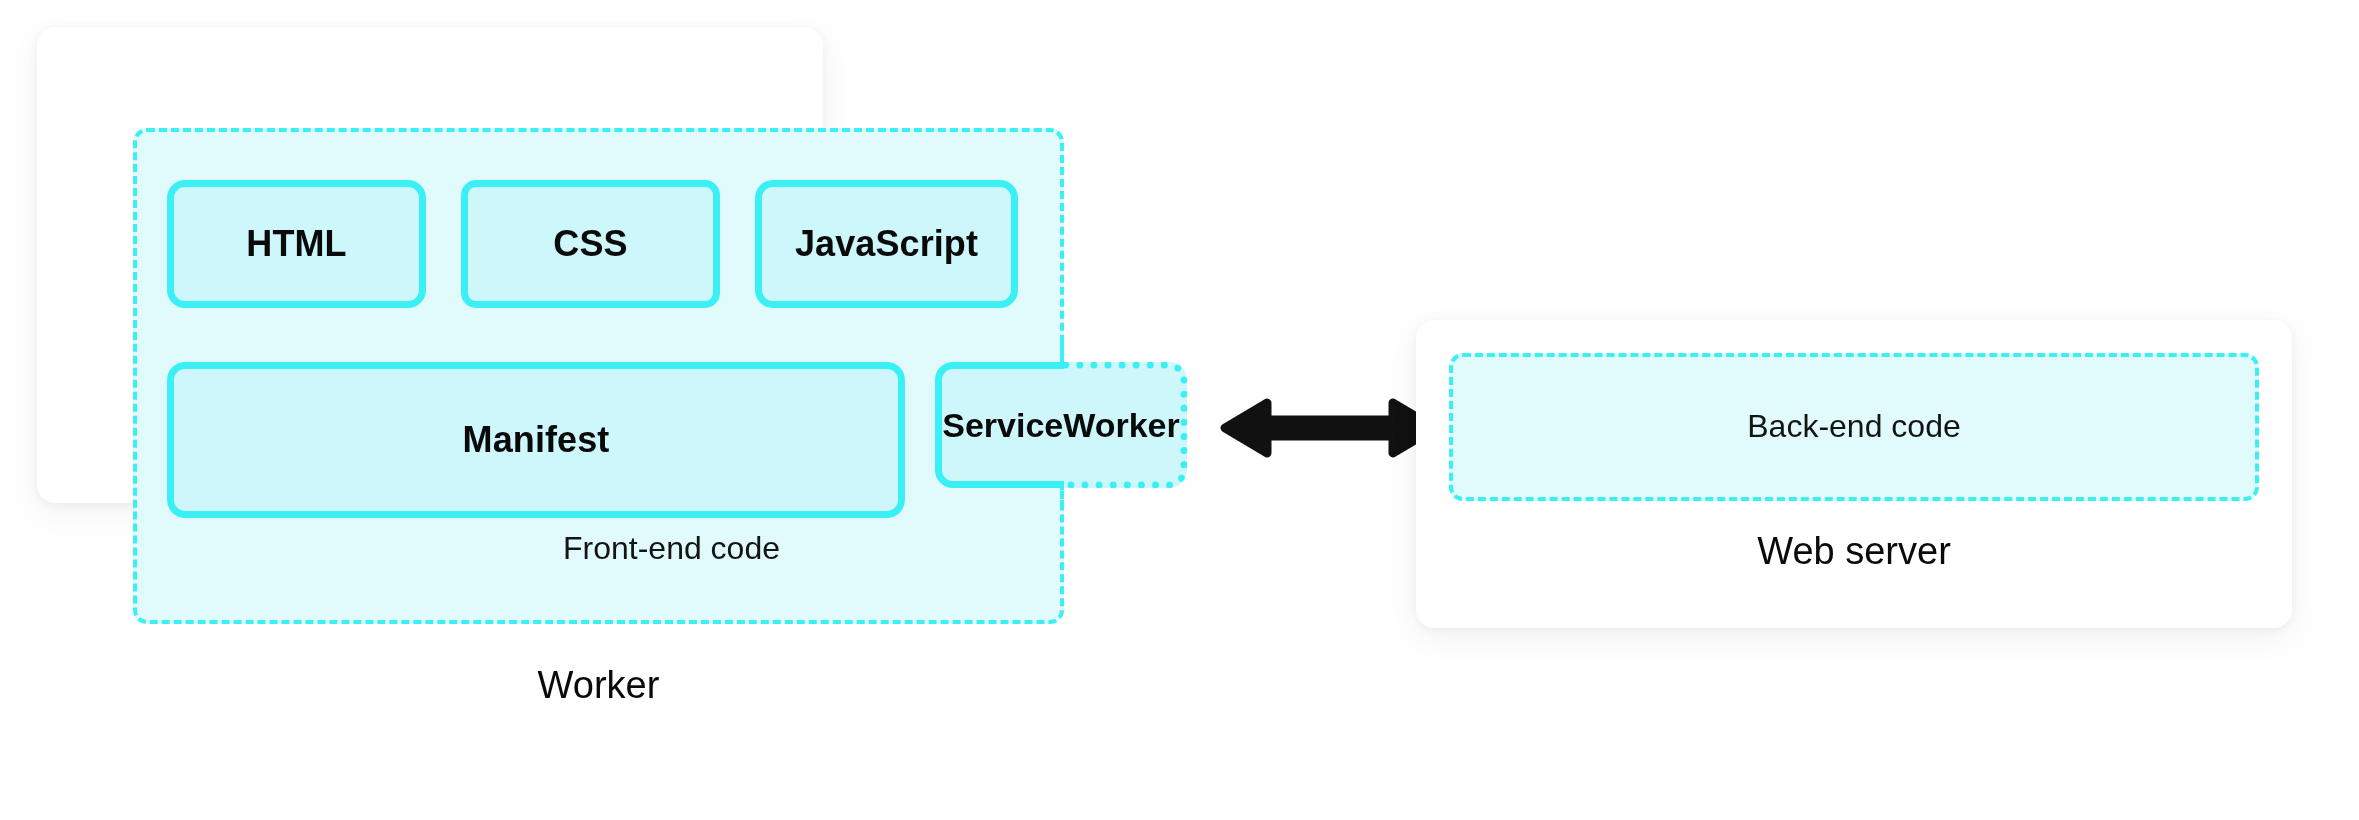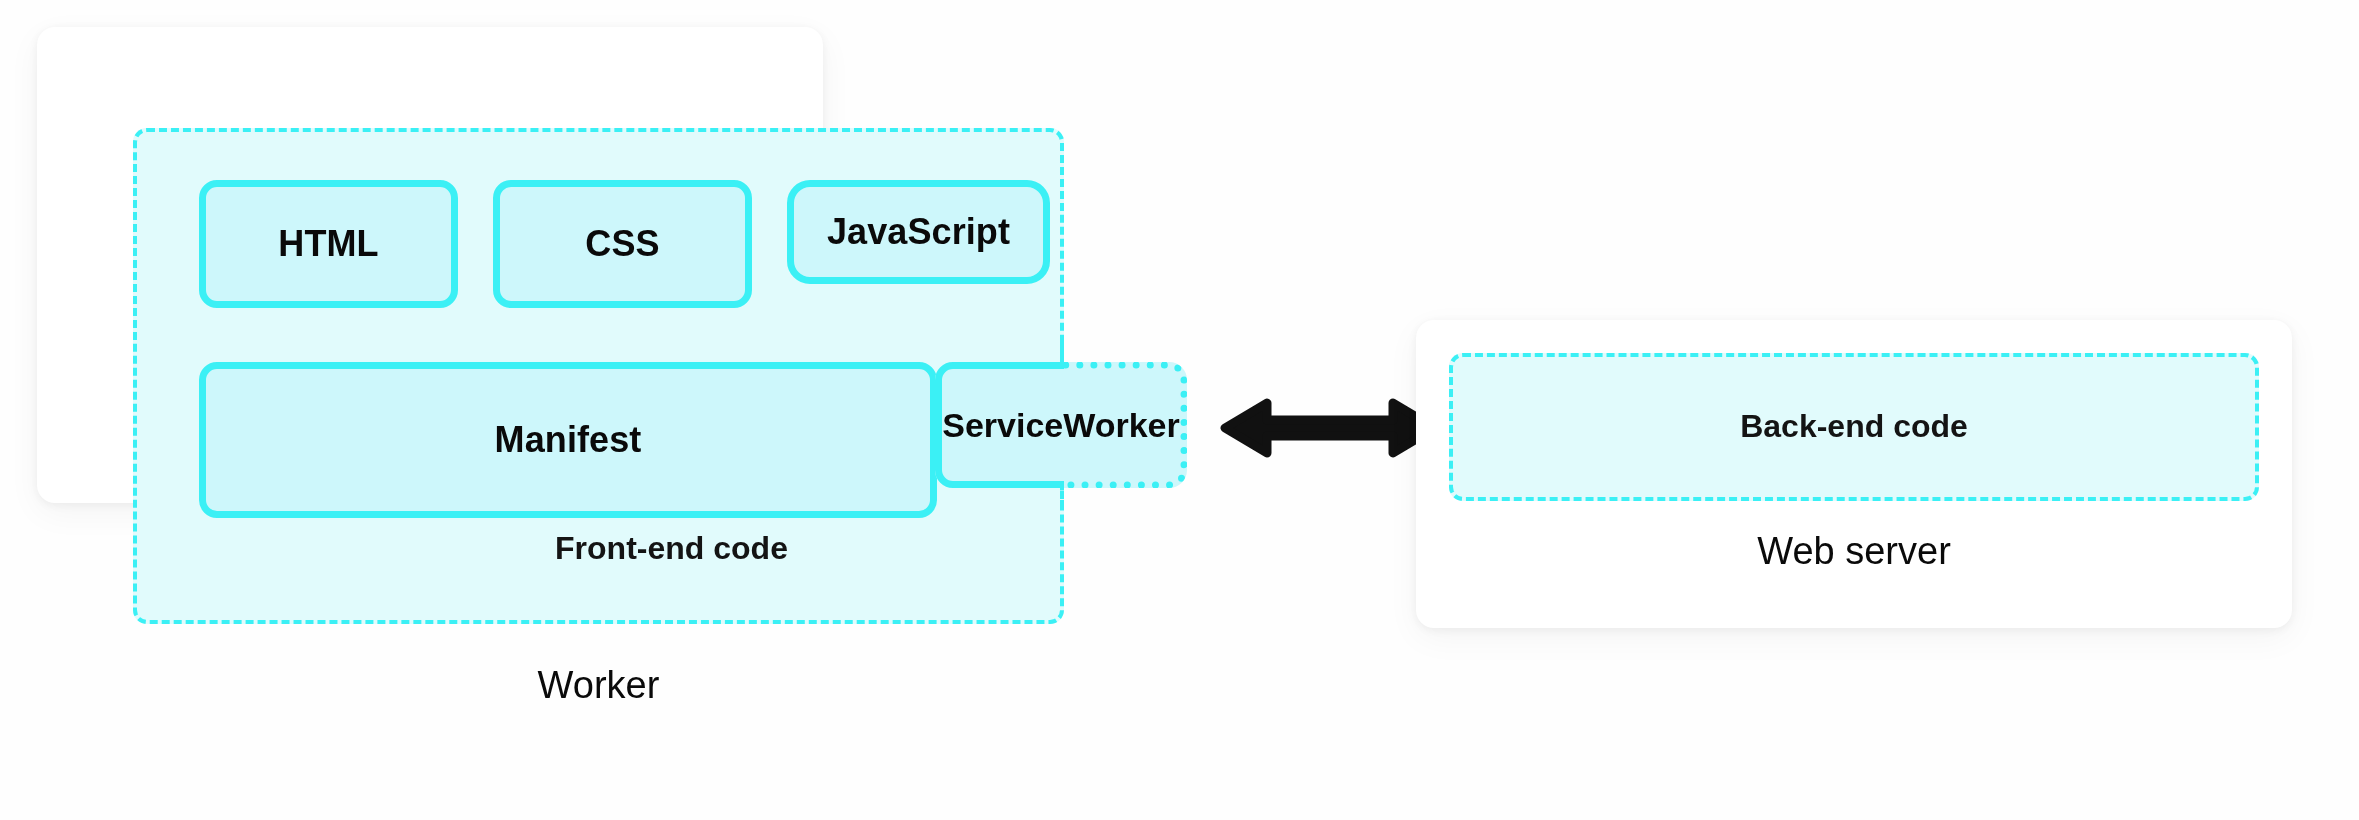--- a/index.html
+++ b/index.html
@@ -68,33 +68,32 @@
   .solid-box {
     position: absolute;
     background: #cdf7fb;
     border: 7px solid #3bf0f5;
     border-radius: 18px;
     box-sizing: border-box;
     display: flex;
     align-items: center;
     justify-content: center;
     text-align: center;
-    margin-left: 32px;
   }
   .solid-box .box-label {
     font-size: 36px;
     font-weight: bold;
     color: #0a0a0a;
     line-height: 1.14;
     letter-spacing: 0.1px;
   }
 
   #html-box   { left: 167px; top: 180px; width: 259px; height: 128px; }
-  #css-box    { left: 461px; top: 180px; width: 259px; height: 128px; }
-  #js-box     { left: 755px; top: 180px; width: 263px; height: 104px; border-radius: 23px; }
+  #css-box    { left: 461px; top: 180px; width: 259px; height: 128px; border-radius: 15px; }
+  #js-box     { left: 755px; top: 180px; width: 263px; height: 128px; }
   #manifest-box { left: 167px; top: 362px; width: 738px; height: 156px; }
 
   
   #sw-box {
     left: 935px;
     top: 362px;
     width: 252px;
     height: 126px;
     background: #cdf7fb;
     border-radius: 18px;
@@ -146,21 +145,21 @@
     box-sizing: border-box;
   }
   #dash-stub-top { left: 1060px; top: 342px; height: 26px; }
   #dash-stub-bottom { left: 1060px; top: 482px; height: 26px; }
 
   
   .region-caption {
     position: absolute;
     font-size: 32px;
     color: #141414;
-    font-weight: bold;
+    font-weight: normal;
     text-align: center;
     white-space: nowrap;
   }
   #frontend-caption {
     left: 133px;
     top: 530px;
     width: 1077px;
   }
   #backend-caption {
     left: 1449px;

